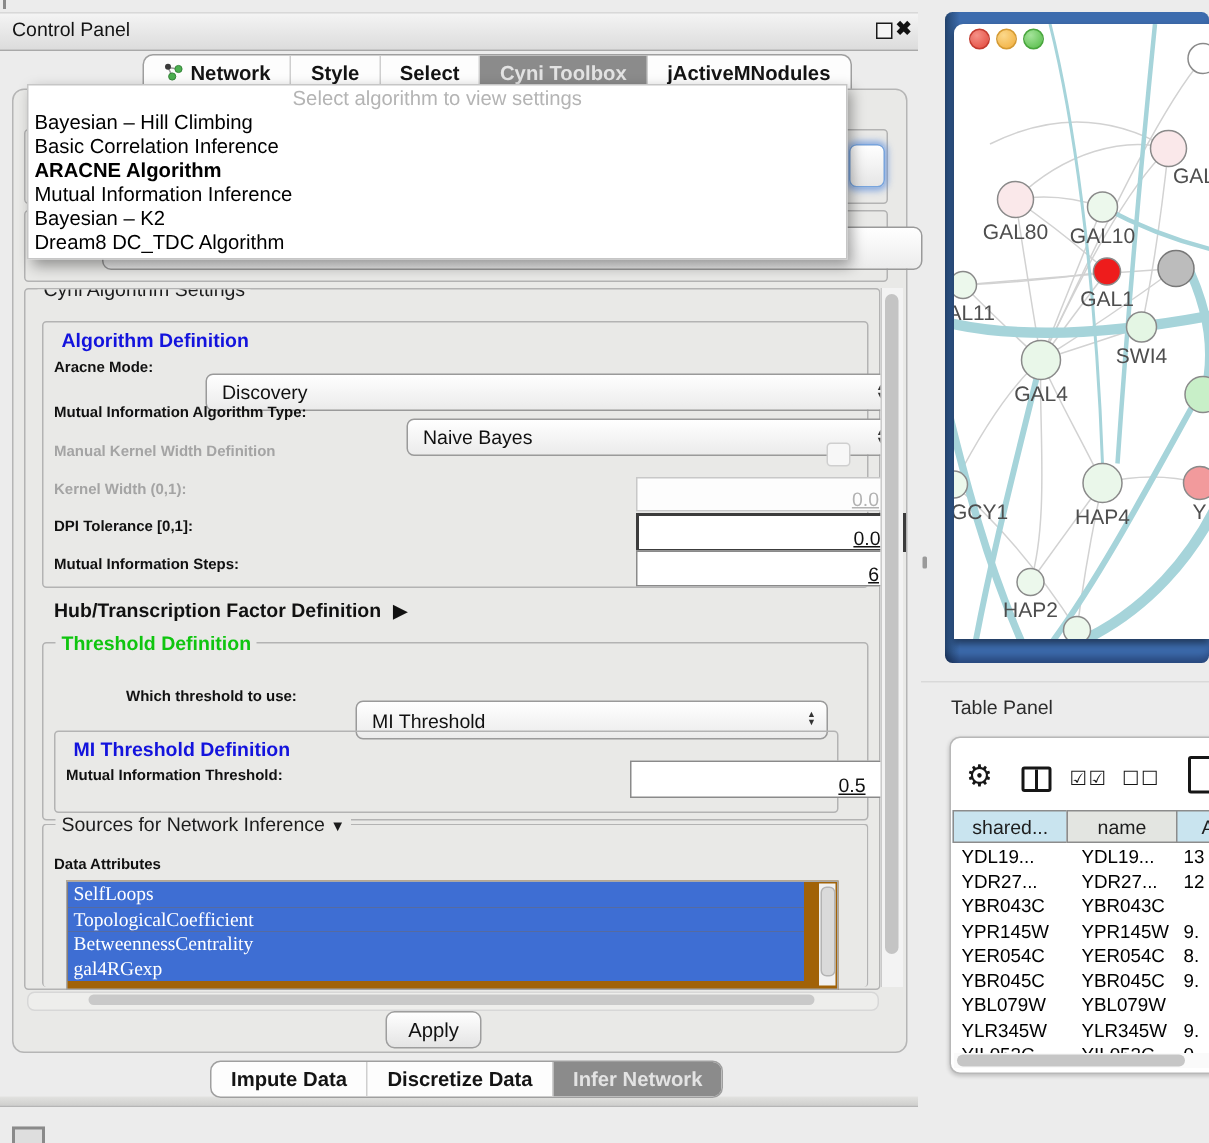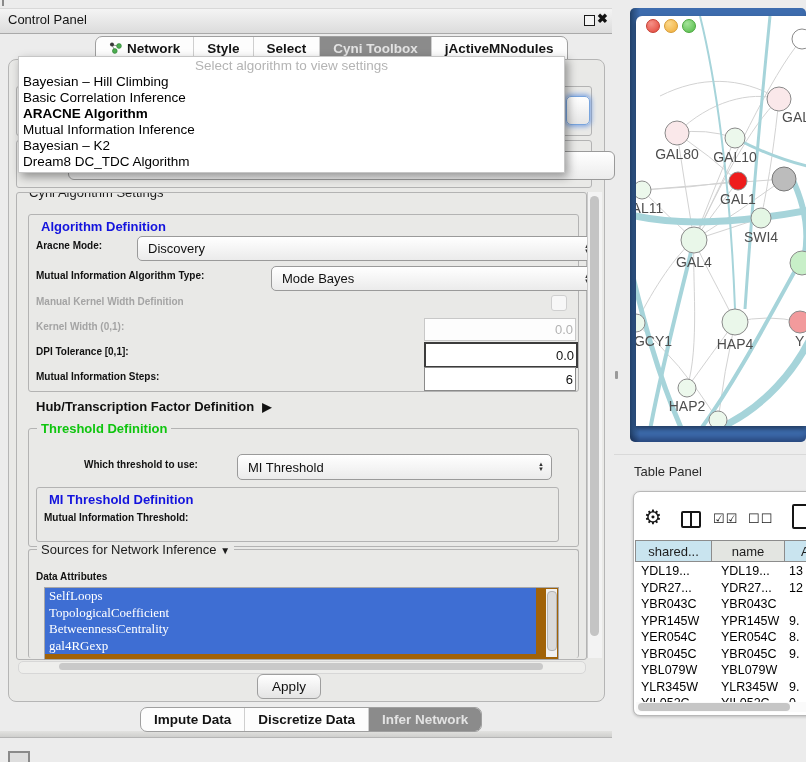--- a/index.html
+++ b/index.html
@@ -22,25 +22,25 @@
   .tab.selected{background:#8b8b8b;color:#e3e3e3;}
   
   .cp-content{left:8px;top:59px;width:595px;height:641px;background:#e9e9e7;border:1px solid #b5b5b5;border-radius:8px;}
   .group{position:absolute;border:1px solid #b3b3b3;border-radius:3px;}
   .gtitle{position:absolute;top:-8px;left:8px;background:#e9e9e7;padding:0 4px;font-size:13px;color:#1c1c1c;white-space:nowrap;}
   .gtitle.blue{color:#1313dd;font-weight:bold;margin-top:12px;}
   .gtitle.green{color:#0fc50f;font-weight:bold;}
   .lbl{position:absolute;font-size:10px;font-weight:bold;color:#111;white-space:nowrap;}
   .lbl.disabled{color:#a4a4a4;}
   .combo{position:absolute;background:linear-gradient(#ffffff,#ebebeb);border:1px solid #9a9a9a;border-radius:5px;
-    font-size:13px;display:flex;align-items:center;padding:0 10px;color:#111;}
+    font-size:13px;display:flex;align-items:center;padding:0 10px;color:#111;margin-top:13px;}
   .combo .arrows{position:absolute;right:7px;top:50%;transform:translateY(-50%);display:flex;flex-direction:column;
     font-size:6px;line-height:5px;color:#333;}
   .field{position:absolute;background:#fff;border:1px solid #8a8a8a;font-size:13px;display:flex;
-    align-items:center;justify-content:flex-end;padding:0 2px;color:#111;}
+    align-items:flex-end;justify-content:flex-end;padding:0 15px;color:#111;text-decoration:underline;}
   .field.strong{border:2px solid #3c3c3c;}
   .field.disabled{border:1px solid #c8c8c8;color:#b2b2b2;background:#fdfdfd;}
   .checkbox{position:absolute;width:14px;height:14px;border:1px solid #cfcfcf;border-radius:3px;background:#f7f7f7;}
   .expander{position:absolute;font-size:13px;font-weight:bold;color:#111;display:flex;align-items:center;gap:8px;}
   .arrow-right{font-size:12px;}
   .arrow-down{font-size:10px;}
   
   .algo-dd{left:18px;top:56px;width:545px;background:#ffffff;border:1px solid #c6c6c6;
     box-shadow:3px 4px 9px rgba(0,0,0,0.38);z-index:40;padding-bottom:2px;}
   .dd-head{text-align:center;color:#b4b4b4;font-size:13.5px;height:17px;line-height:17px;}
@@ -165,21 +165,21 @@
   <span class="lbl" style="left:36px;top:240px;">Aracne Mode:</span>
   <div class="combo" style="left:137px;top:236px;width:439px;height:23px;">
     <span>Discovery</span>
     <span class="arrows">
         <span>▲</span>
         <span>▼</span>
       </span>
   </div>
   <span class="lbl" style="left:36px;top:270px;">Mutual Information Algorithm Type:</span>
   <div class="combo" style="left:271px;top:266px;width:305px;height:23px;">
-    <span>Mode Bayes</span>
+    <span>Naive Bayes</span>
     <span class="arrows">
         <span>▲</span>
         <span>▼</span>
       </span>
   </div>
   <span class="lbl disabled" style="left:36px;top:296px;">Manual Kernel Width Definition</span>
   <div class="checkbox" style="left:551px;top:295px;"></div>
   <span class="lbl disabled" style="left:36px;top:321px;">Kernel Width (0,1):</span>
   <div class="field disabled" style="left:424px;top:318px;width:146px;height:21px;">
     <span>0.0</span>
@@ -206,20 +206,23 @@
     <span>MI Threshold</span>
     <span class="arrows">
         <span>▲</span>
         <span>▼</span>
       </span>
   </div>
   <div class="group" style="left:36px;top:487px;width:521px;height:53px;">
     <span class="gtitle blue">MI Threshold Definition</span>
   </div>
   <span class="lbl" style="left:44px;top:512px;">Mutual Information Threshold:</span>
+  <div class="field" style="left:420px;top:507px;width:141px;height:23px;">
+    <span>0.5</span>
+  </div>
 
   <div class="group" style="left:28px;top:549px;width:549px;height:108px;border-bottom:none;">
     <span class="gtitle" style="font-weight:normal;">
       <span>Sources for Network Inference</span>
       <span class="arrow-down">▼</span>
     </span>
   </div>
   <span class="lbl" style="left:36px;top:571px;">Data Attributes</span>
   <div class="abs attr-list">
     <div class="list-scroll">

